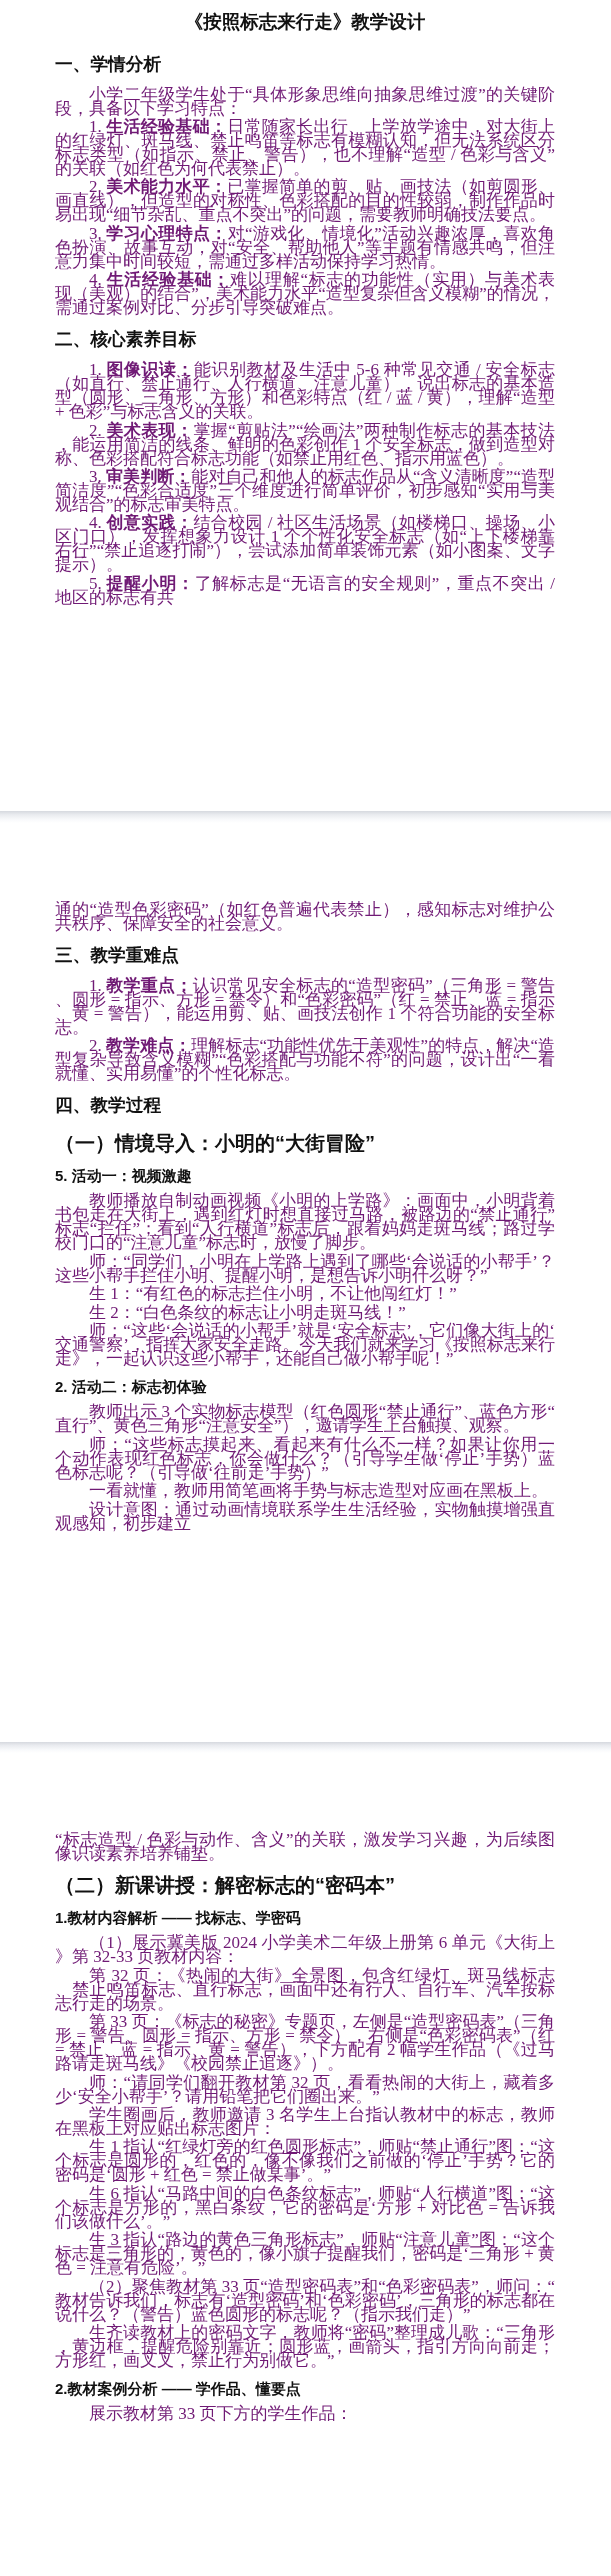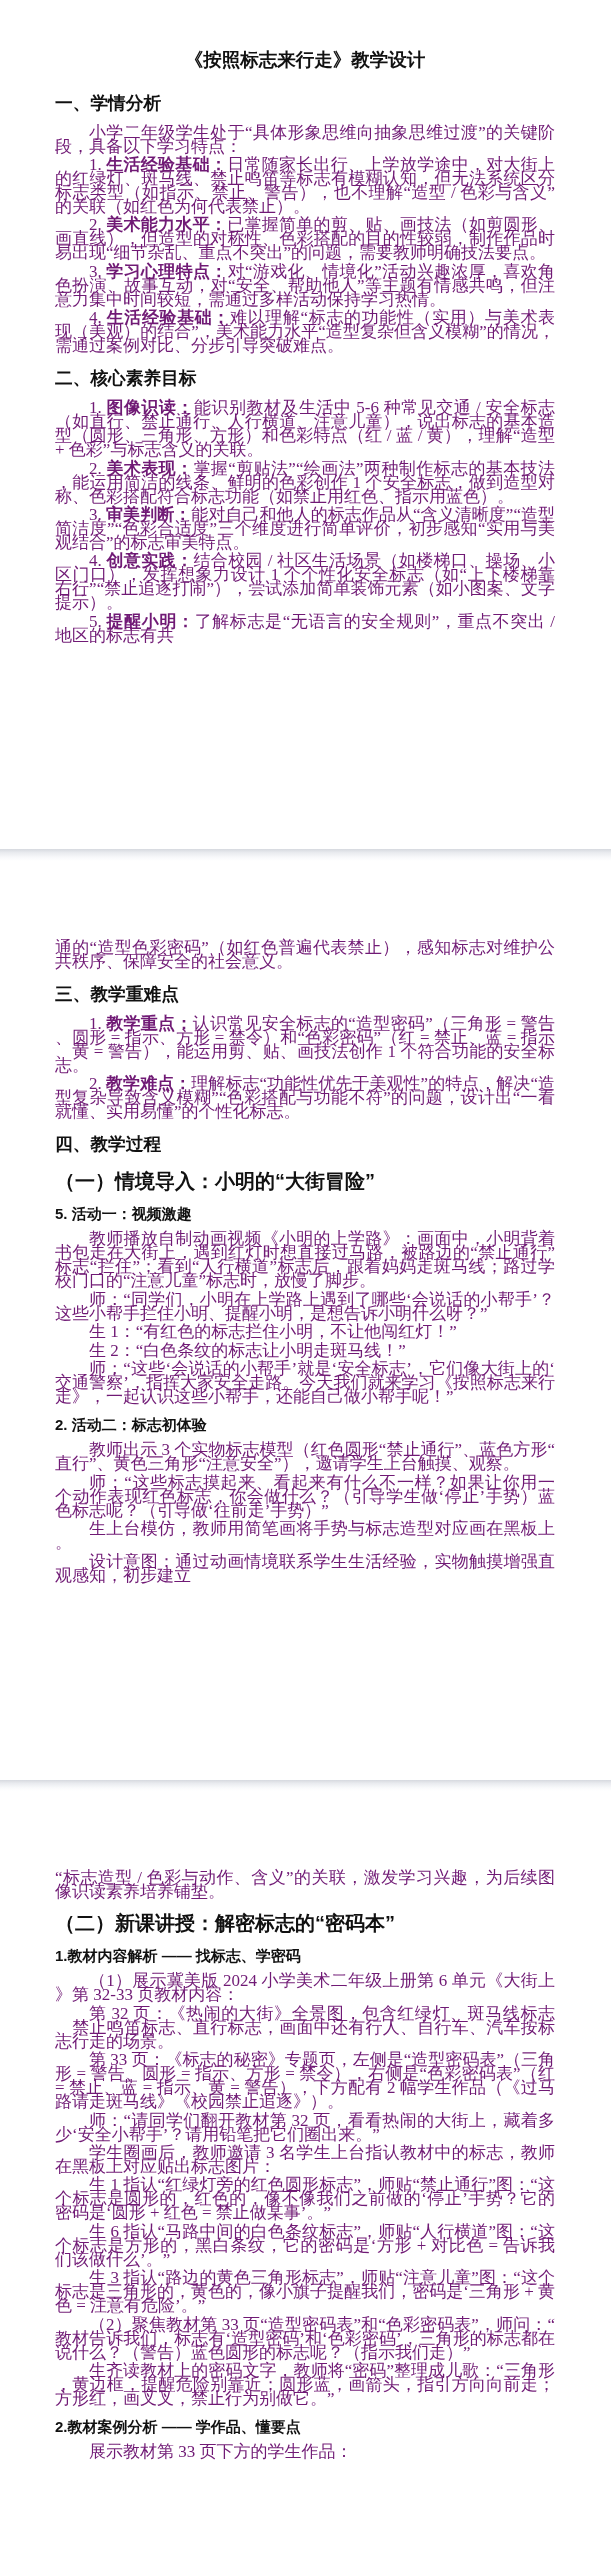--- a/index.html
+++ b/index.html
@@ -1,24 +1,24 @@
 <!DOCTYPE html>
 <html style="font-size:14px"><head>
 <meta charset="utf-8">
 <style>
   html,body{margin:0;padding:0;background:#ffffff;}
   body{width:611px;font-family:"Liberation Serif","DejaVu Serif",serif;}
   .viewport{width:611px;background:#ffffff;}
   .page{background:#ffffff;box-sizing:border-box;padding-left:55px;padding-right:56px;overflow:hidden;}
-  .page-1{height:811px;padding-top:8.8px;margin-top:38px;}
+  .page-1{height:811px;padding-top:8.8px;}
   .page-2{height:919px;padding-top:76px;}
   .page-3{height:823px;padding-top:76px;}
   .page-gap{height:11.5px;background:linear-gradient(180deg,#d6d9df 0%,#e9ebef 30%,#f8f9fb 70%,#ffffff 100%);}
   .doc-title{font-family:"Liberation Sans","DejaVu Sans",sans-serif;font-weight:bold;font-size:18.5px;line-height:26.5px;text-align:center;color:#111111;margin:0 0 17.7px 0;}
-  .h1{font-family:Liberation Sans, sans-serif;font-weight:bold;font-size:17.7px;line-height:25px;color:#111111;margin:13.2px 0 9.7px 0;}
+  .h1{font-family:Liberation Mono, monospace;font-weight:bold;font-size:17.7px;line-height:25px;color:#111111;margin:13.2px 0 9.7px 0;}
   .h2{font-family:"Liberation Sans","DejaVu Sans",sans-serif;font-weight:bold;font-size:20px;line-height:23px;color:#111111;margin:12.4px 0 8.8px 0;}
   .h3{font-family:"Liberation Sans","DejaVu Sans",sans-serif;font-weight:bold;font-size:15px;line-height:21px;color:#111111;margin:10.6px 0 8px 0;}
   .para{font-size:17px;line-height:14px;color:#701a75;text-align:justify;text-indent:2em;margin:4.4px 0;word-break:break-all;line-break:anywhere;}
   .para.noindent{text-indent:0;}
   .bold{font-weight:bold;}
 </style>
 </head>
 <body>
 
 <div class="viewport">
@@ -47,21 +47,21 @@
       <div class="h2">（一）情境导入：小明的“大街冒险”</div>
       <div class="h3">5. 活动一：视频激趣</div>
       <p class="para"><span>教师播放自制动画视频《小明的上学路》：画面中，小明背着书包走在大街上，遇到红灯时想直接过马路，被路边的“禁止通行”标志“拦住”；看到“人行横道”标志后，跟着妈妈走斑马线；路过学校门口的“注意儿童”标志时，放慢了脚步。</span></p>
       <p class="para"><span>师：“同学们，小明在上学路上遇到了哪些‘会说话的小帮手’？这些小帮手拦住小明、提醒小明，是想告诉小明什么呀？”</span></p>
       <p class="para"><span>生 1：“有红色的标志拦住小明，不让他闯红灯！”</span></p>
       <p class="para"><span>生 2：“白色条纹的标志让小明走斑马线！”</span></p>
       <p class="para"><span>师：“这些‘会说话的小帮手’就是‘安全标志’，它们像大街上的‘交通警察’，指挥大家安全走路。今天我们就来学习《按照标志来行走》，一起认识这些小帮手，还能自己做小帮手呢！”</span></p>
       <div class="h3">2. 活动二：标志初体验</div>
       <p class="para"><span>教师出示 3 个实物标志模型（红色圆形“禁止通行”、蓝色方形“直行”、黄色三角形“注意安全”），邀请学生上台触摸、观察。</span></p>
       <p class="para"><span>师：“这些标志摸起来、看起来有什么不一样？如果让你用一个动作表现红色标志，你会做什么？（引导学生做‘停止’手势）蓝色标志呢？（引导做‘往前走’手势）”</span></p>
-      <p class="para"><span>生上台模仿，教师用简笔画将手势与标志造型对应画在黑板上。</span></p>
+      <p class="para"><span>一看就懂，教师用简笔画将手势与标志造型对应画在黑板上。</span></p>
       <p class="para"><span>设计意图：通过动画情境联系学生生活经验，实物触摸增强直观感知，初步建立</span></p>
     </div>
   <div class="page-gap"></div>
   <div class="page page-3">
       <p class="para noindent"><span>“标志造型 / 色彩与动作、含义”的关联，激发学习兴趣，为后续图像识读素养培养铺垫。</span></p>
       <div class="h2">（二）新课讲授：解密标志的“密码本”</div>
       <div class="h3">1.教材内容解析 —— 找标志、学密码</div>
       <p class="para"><span>（1）展示冀美版 2024 小学美术二年级上册第 6 单元《大街上》第 32-33 页教材内容：</span></p>
       <p class="para"><span>第 32 页：《热闹的大街》全景图，包含红绿灯、斑马线标志、禁止鸣笛标志、直行标志，画面中还有行人、自行车、汽车按标志行走的场景。</span></p>
       <p class="para"><span>第 33 页：《标志的秘密》专题页，左侧是“造型密码表”（三角形 = 警告、圆形 = 指示、方形 = 禁令），右侧是“色彩密码表”（红 = 禁止、蓝 = 指示、黄 = 警告），下方配有 2 幅学生作品（《过马路请走斑马线》《校园禁止追逐》）。</span></p>

